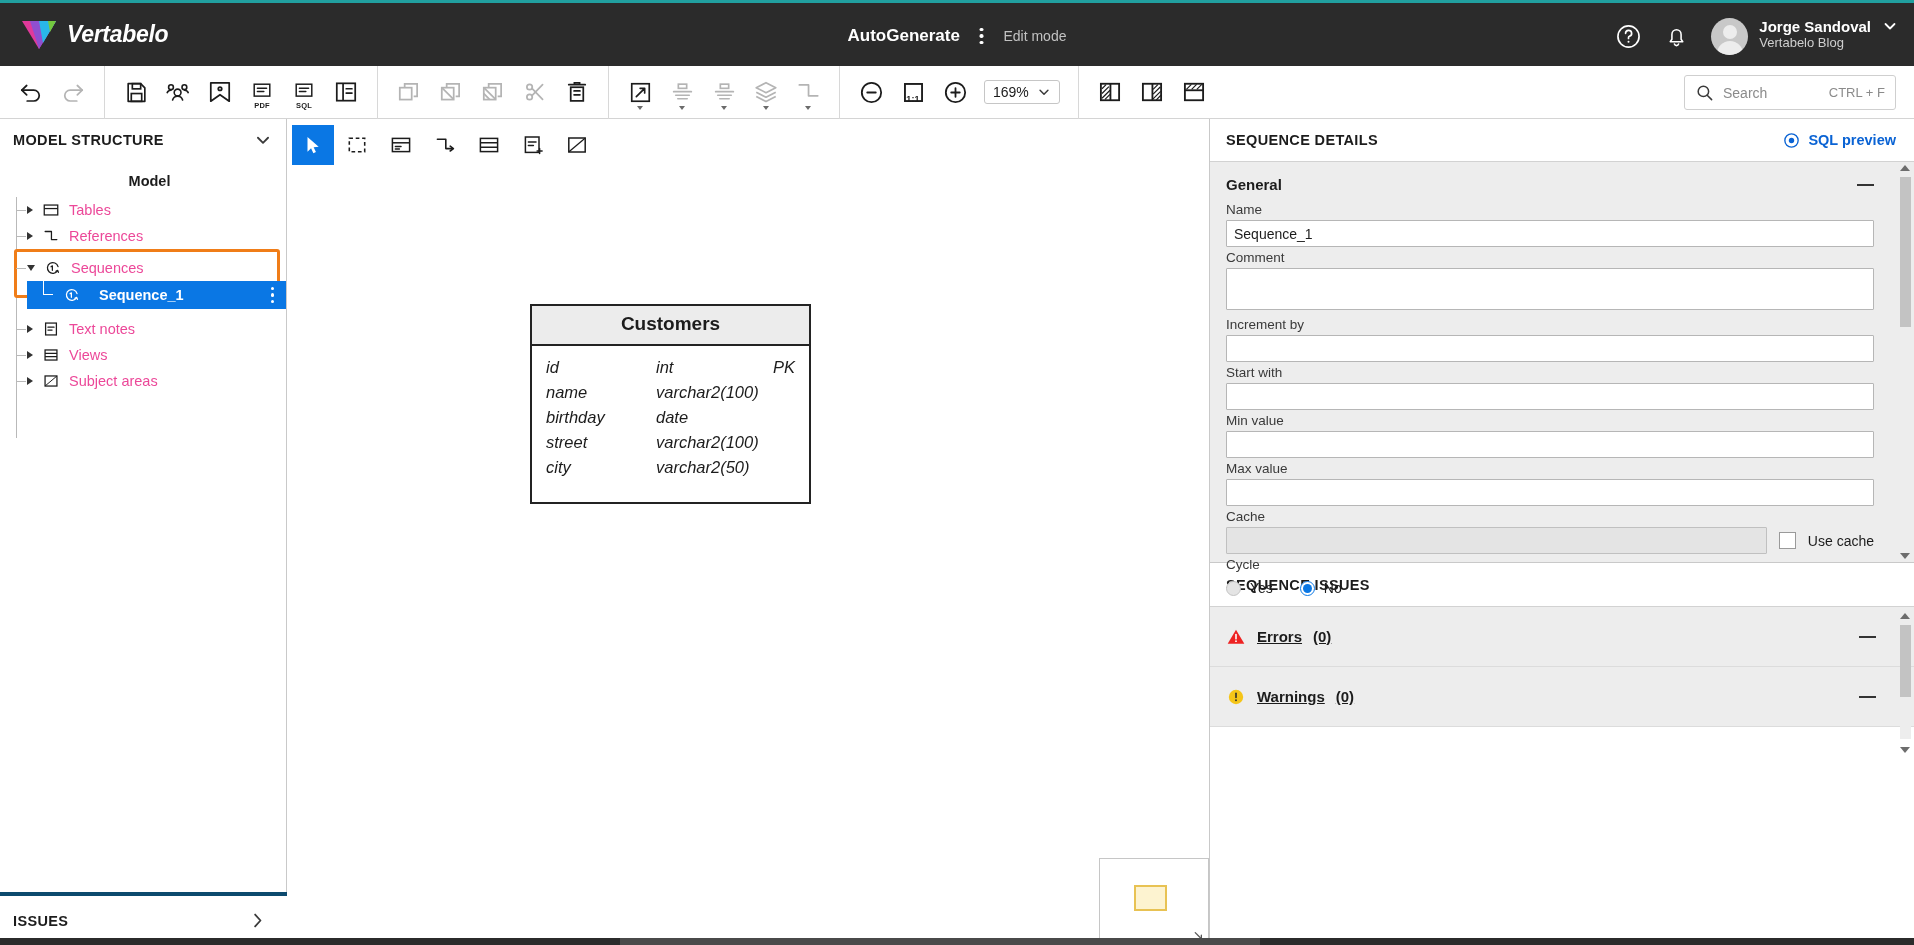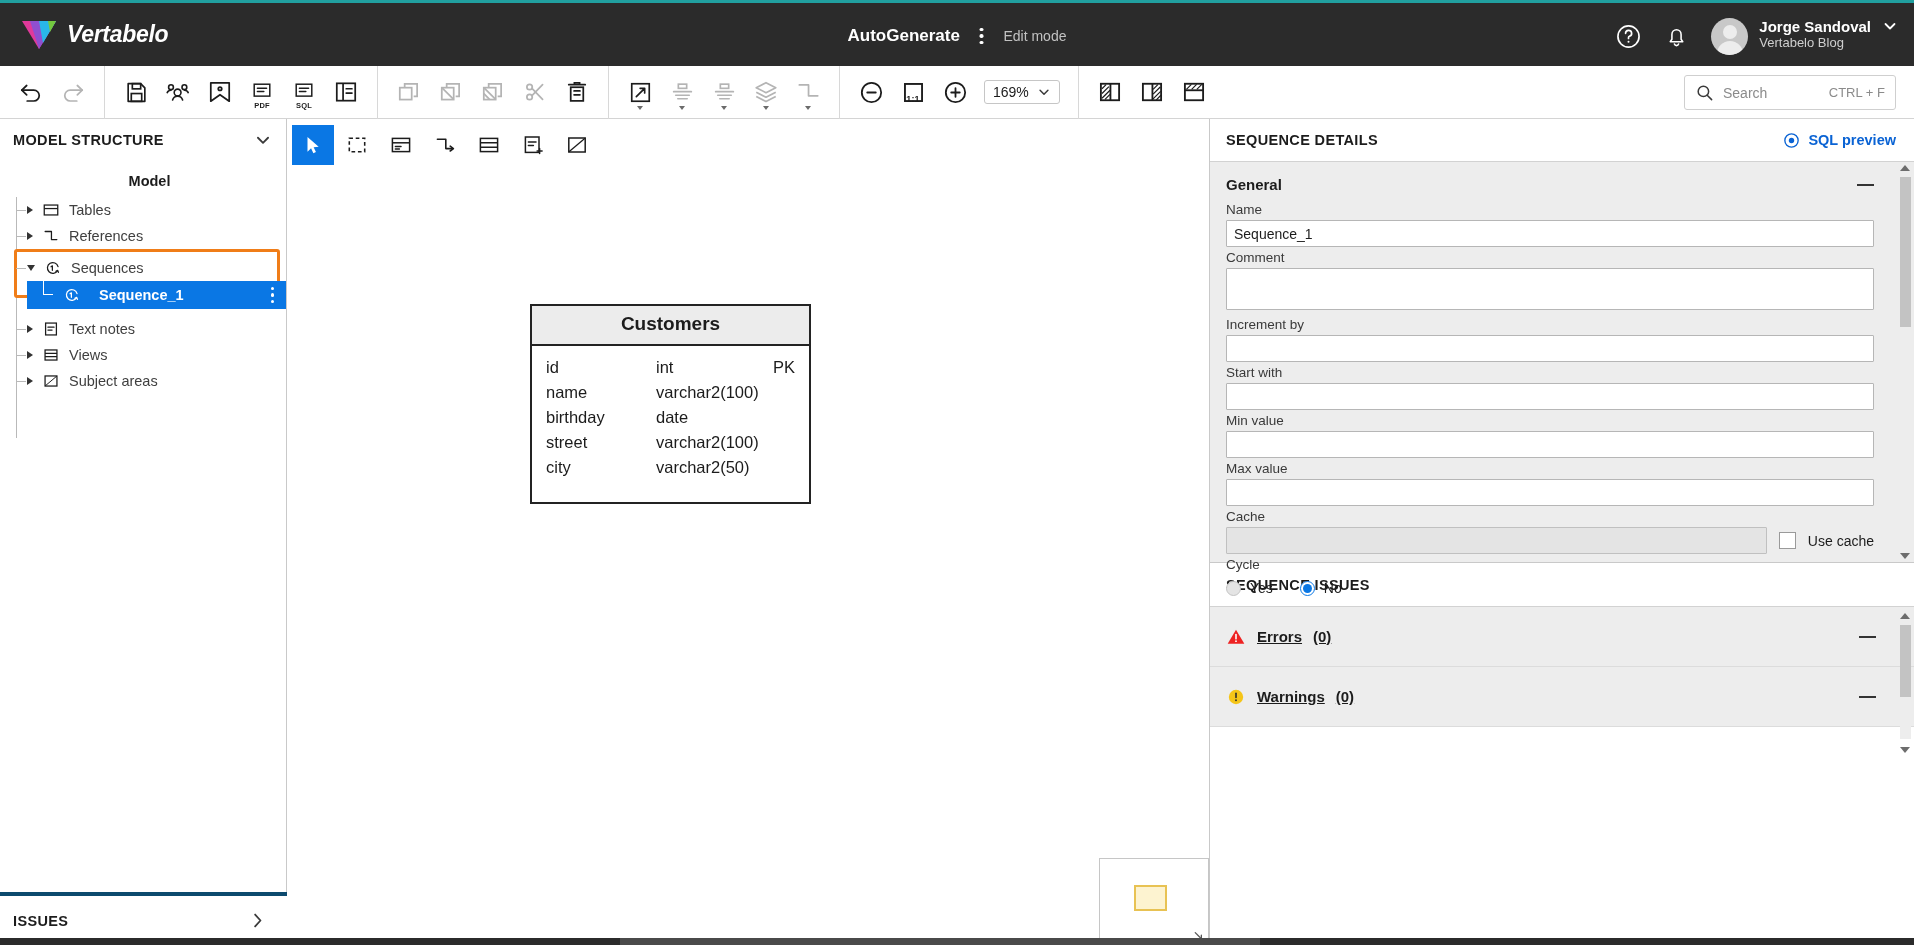--- a/index.html
+++ b/index.html
@@ -115,21 +115,21 @@
   .tree-row .twisty {
     width: 0; height: 0; flex: none;
     border-top: 4.5px solid transparent; border-bottom: 4.5px solid transparent;
     border-left: 6px solid #333;
   }
   .tree-row .twisty.open {
     border-left: 4.5px solid transparent; border-right: 4.5px solid transparent;
     border-top: 6px solid #333; border-bottom: 0;
   }
   .tree-ic { width: 18px; height: 18px; flex: none; display: block; color: #1c1c1c; }
-  .tree-label { font-size: 14.5px; color: #404040; white-space: nowrap; }
+  .tree-label { font-size: 14.5px; color: #ec4899; white-space: nowrap; }
   .tree-guide {
     position: absolute; left: 16px; width: 10px; height: 1px; background: #b9b9b9; top: 13px;
   }
   .tree-vline {
     position: absolute; left: 16px; top: 0; bottom: 0; width: 1px; background: #b9b9b9;
   }
   .child-row {
     position: relative; display: flex; align-items: center; height: 28px;
     padding-left: 46px; gap: 9px; background: #0a77e4; cursor: pointer;
     margin: 0 0 0 27px; width: calc(100% - 27px);
@@ -168,21 +168,21 @@
 
   .er-table {
     position: absolute; left: 242px; top: 185px; width: 281px;
     border: 2px solid #232323; background: #ffffff;
   }
   .er-head {
     background: #ececec; border-bottom: 2px solid #232323;
     text-align: center; font-size: 19px; font-weight: 700; color: #1c1c1c;
     padding: 7px 0 9px 0;
   }
-  .er-body { padding: 9px 0 22px 0; }
+  .er-body { padding: 9px 0 22px 0; font-style: italic; }
   .er-row {
     display: grid; grid-template-columns: 110px 1fr 34px;
     padding: 0 14px; height: 25px; align-items: center;
     font-size: 16.5px; color: #1c1c1c;
   }
   .er-key { text-align: right; font-weight: 400; }
 
   .minimap {
     position: absolute; right: 0; bottom: 0; width: 110px; height: 87px;
     border: 1px solid #c6c6c6; background: #ffffff;

